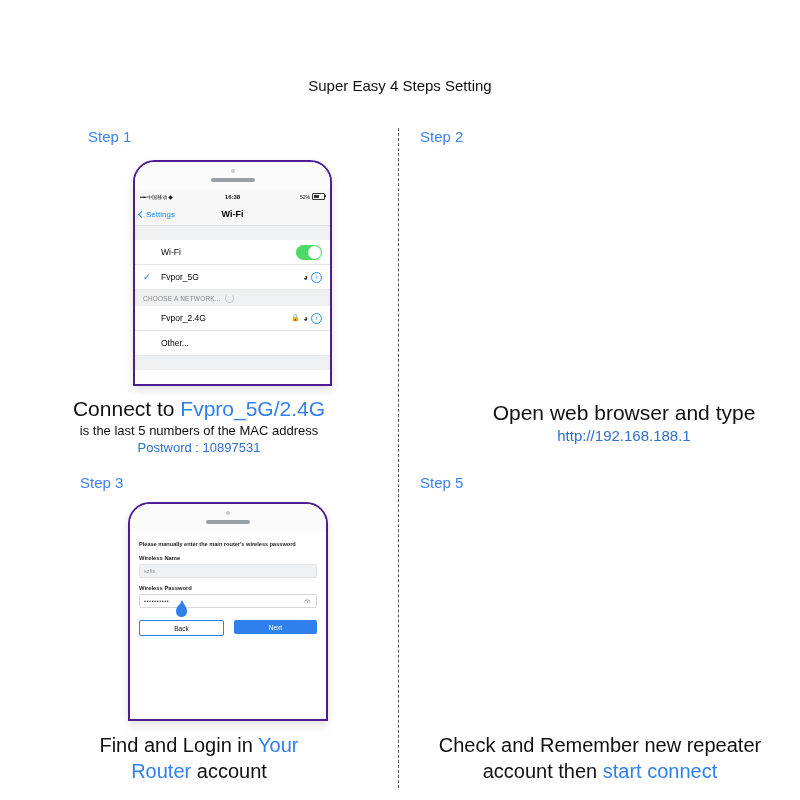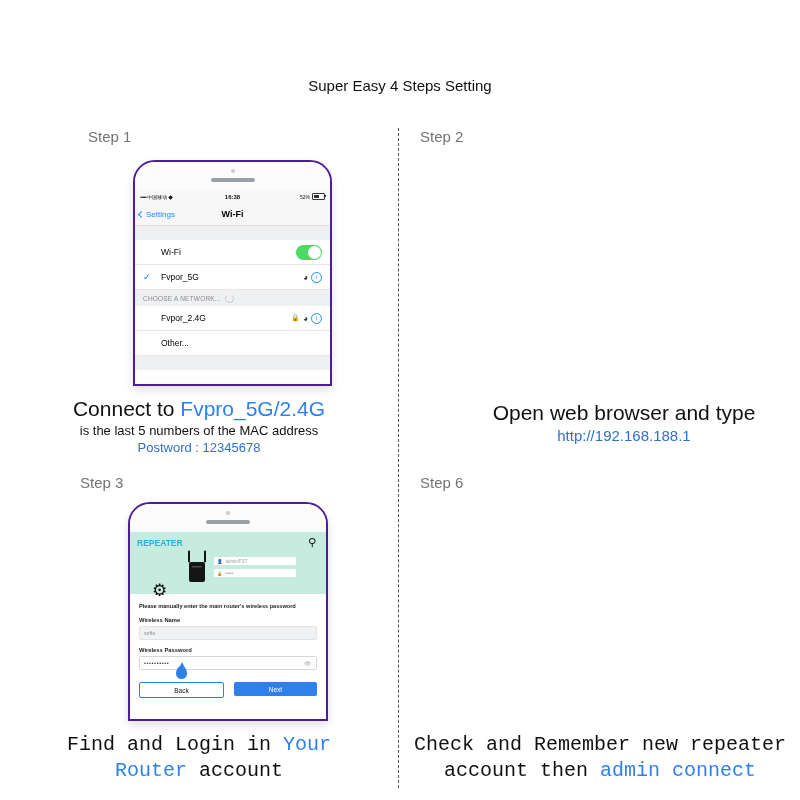--- a/index.html
+++ b/index.html
@@ -28,21 +28,21 @@
   }
 
   
   .quad{position:absolute;}
   .q1{left:0px;   top:128px; width:398px;height:340px;}
   .q2{left:400px; top:128px; width:448px;height:340px;}
   .q3{left:0px;   top:474px; width:398px;height:326px;}
   .q4{left:400px; top:474px; width:400px;height:326px;}
 
   .step-label{
-    position:absolute;left:88px;top:0px;font-size:15px;color:#737373;
+    position:absolute;left:88px;top:0px;font-size:15px;color:#3b82f6;
   }
   .q2 .step-label,.q4 .step-label{left:20px;}
   .q3 .step-label{left:80px;}
 
   
   .phone{
     position:absolute;background:#fdfdfd;
     border:2px solid #4c1d95;
     border-top-left-radius:22px;border-top-right-radius:22px;
     box-shadow:0 4px 10px rgba(0,0,0,0.12);
@@ -165,21 +165,21 @@
   
   .cap{position:absolute;width:100%;text-align:center;}
   .cap .l1{font-size:21px;line-height:26px;color:#111;}
   .cap .l2{font-size:13px;line-height:17px;color:#111;}
   .cap .l3{font-size:13px;line-height:17px;color:#2f6fd0;}
   .bl{color:#2f80ed;}
   .c1{left:0;top:268px;}
   .c2{left:0;top:272px;}
   .c3{left:0;top:258px;}
   .c4{left:0;top:258px;}
-  .cap.two .l1{font-size:20px;line-height:26px;font-family:Liberation Mono, monospace;}
+  .cap.two .l1{font-size:20px;line-height:26px;}
 </style>
 </head>
 <body>
 
 <div class="page">
 
   <div class="subtitle">Super Easy 4 Steps Setting</div>
 
   <div class="v-divider"></div>
 
@@ -260,21 +260,21 @@
 
         <div style="height:14px;background:#eff0f1;"></div>
       </div>
     </div>
 
     <div class="cap c1">
       <div class="l1">
         <span>Connect to </span><span class="bl">Fvpro_5G/2.4G</span>
       </div>
       <div class="l2">is the last 5 numbers of the MAC address</div>
-      <div class="l3">Postword : 12345678</div>
+      <div class="l3">Postword : 10897531</div>
     </div>
   </div>
 
   <div class="quad q2">
     <div class="step-label">Step 2</div>
 
     <div class="cap c2">
       <div class="l1">Open web browser and type</div>
       <div class="l3" style="font-size:15px;line-height:20px;">http://192.168.188.1</div>
     </div>
@@ -289,42 +289,20 @@
       <div class="btn-l" style="top:102px;height:18px;"></div>
       <div class="btn-r" style="top:80px;height:22px;"></div>
 
       <div class="phone-top">
         <div class="cam"></div>
         <div class="speaker"></div>
       </div>
 
       <div class="screen" style="height:182px;">
 
-        <div class="mint">
-          <div class="brand3">REPEATER</div>
-          <div class="key-ic">⚲</div>
-
-          <svg class="dev" width="26" height="34" viewBox="0 0 26 34">
-            <rect x="4" y="0.5" width="2" height="12" rx="1" fill="#151515"></rect>
-            <rect x="20" y="0.5" width="2" height="12" rx="1" fill="#151515"></rect>
-            <rect x="5" y="12" width="16" height="20" rx="2" fill="#151515"></rect>
-            <rect x="8" y="16" width="10" height="1.5" fill="#4a4a4a"></rect>
-          </svg>
-
-          <div class="cred-line" style="left:84px;top:25px;width:76px;">
-            <span>👤</span>
-            <span>admin/FST</span>
-          </div>
-          <div class="cred-line" style="left:84px;top:37px;width:76px;">
-            <span>🔒</span>
-            <span>•••••</span>
-          </div>
-
-          <div class="gear">⚙</div>
-        </div>
 
         <div class="body3">
           <div class="hint3">Please manually enter the main router's wireless password</div>
 
           <div class="lbl3">Wireless Name</div>
           <div class="inp3">
             <span>szfts</span>
           </div>
 
           <div class="lbl3">Wireless Password</div>
@@ -346,23 +324,23 @@
       <div class="l1">
         <span>Find and Login in </span><span class="bl">Your</span>
       </div>
       <div class="l1">
         <span class="bl">Router</span><span> account</span>
       </div>
     </div>
   </div>
 
   <div class="quad q4">
-    <div class="step-label">Step 6</div>
+    <div class="step-label">Step 5</div>
 
     <div class="cap c4 two">
       <div class="l1">Check and Remember new repeater</div>
       <div class="l1">
-        <span>account then </span><span class="bl">admin connect</span>
+        <span>account then </span><span class="bl">start connect</span>
       </div>
     </div>
   </div>
 
 </div>
 
 </body></html>

